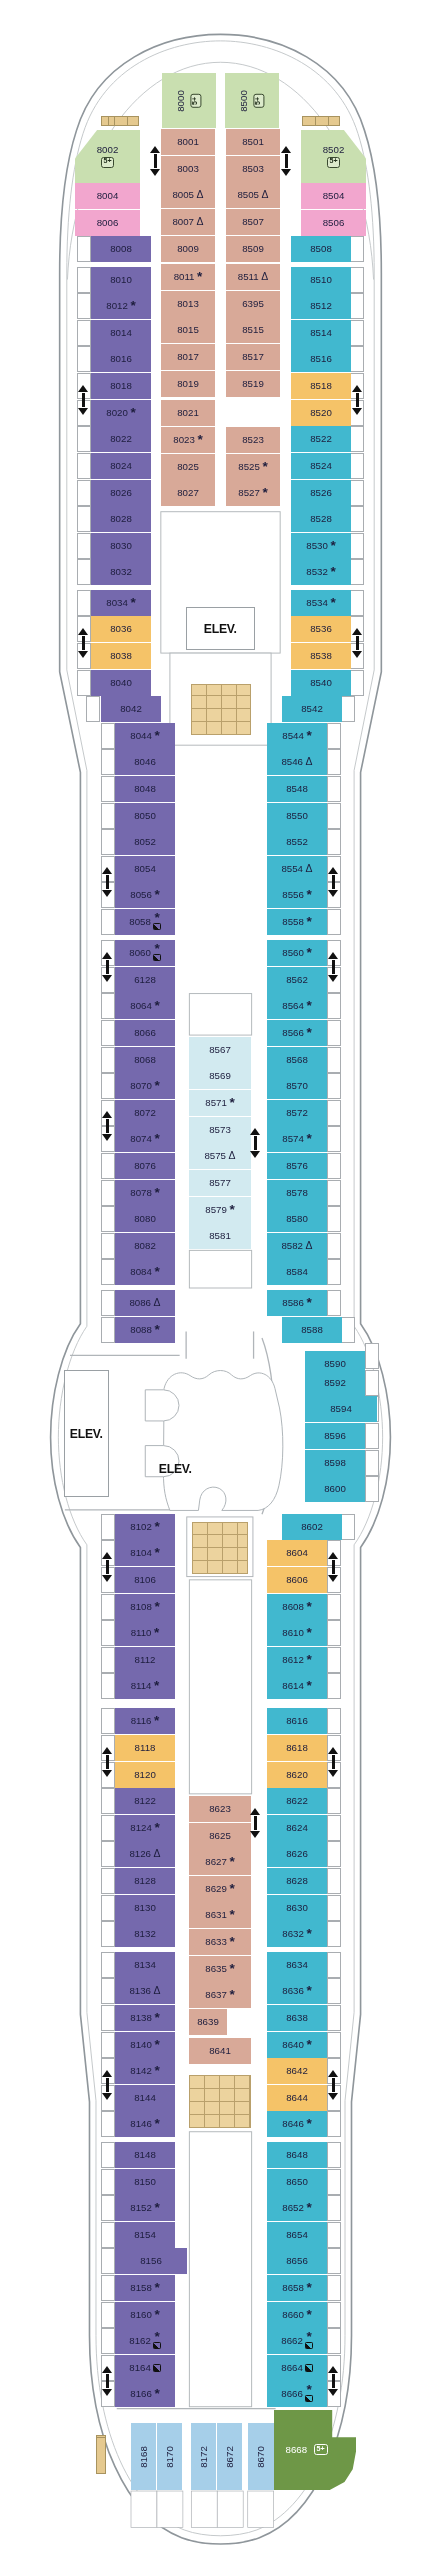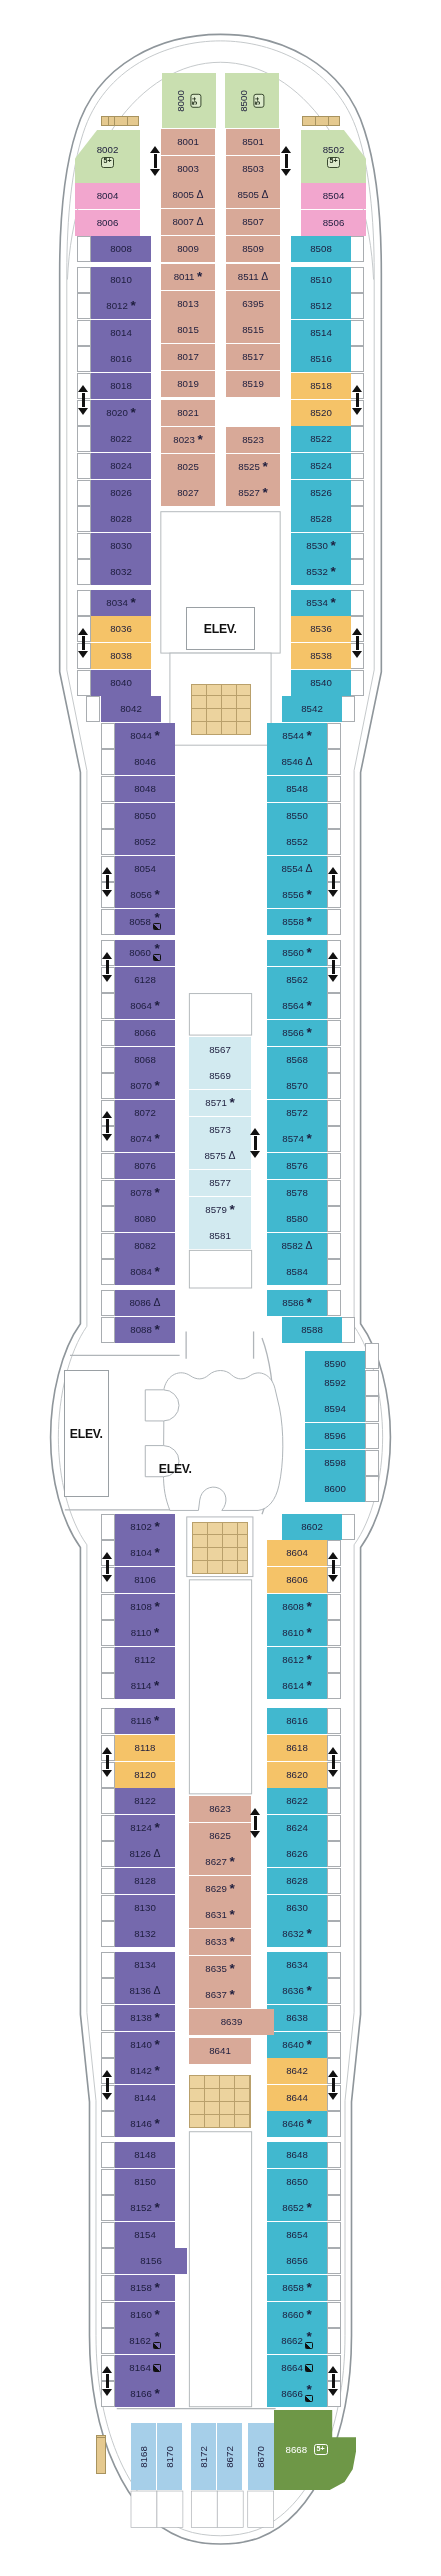--- a/index.html
+++ b/index.html
@@ -1159,21 +1159,21 @@
           <span class="num">8590</span>
         </span>
       </div>
       <div class="bal" style="left: 365px; top: 1370px; height: 26px;"></div>
       <div class="cab c-t" style="left: 305px; top: 1370px; width: 60px; height: 26px;">
         <span class="inner">
           <span class="num">8592</span>
         </span>
       </div>
       <div class="bal" style="left: 365px; top: 1396px; height: 26px;"></div>
-      <div class="cab c-t" style="left: 305px; top: 1396px; width: 60px; height: 26px; text-decoration: underline;">
+      <div class="cab c-t" style="left: 305px; top: 1396px; width: 72px; height: 26px; text-decoration: underline;">
         <span class="inner">
           <span class="num">8594</span>
         </span>
       </div>
       <div class="bal" style="left: 365px; top: 1423px; height: 26px;"></div>
       <div class="cab c-t" style="left: 305px; top: 1423px; width: 60px; height: 26px;">
         <span class="inner">
           <span class="num">8596</span>
         </span>
       </div>
@@ -1531,21 +1531,21 @@
         </span>
       </div>
       <div class="cab c-i" style="left: 189px; top: 1982px; width: 62px; height: 26px;">
         <span class="inner">
           <span class="num">8637</span>
           <span class="mk">
             <span class="star">*</span>
           </span>
         </span>
       </div>
-      <div class="cab c-i" style="left: 189px; top: 2009px; width: 85px; height: 26px;">
+      <div class="cab c-i" style="left: 189px; top: 2009px; width: 38px; height: 26px;">
         <span class="inner">
           <span class="num">8639</span>
         </span>
       </div>
       <div class="cab c-i" style="left: 189px; top: 2038px; width: 62px; height: 26px;">
         <span class="inner">
           <span class="num">8641</span>
         </span>
       </div>
       <div class="cab c-s rot" style="left: 131px; top: 2423px; width: 25px; height: 67px;">

